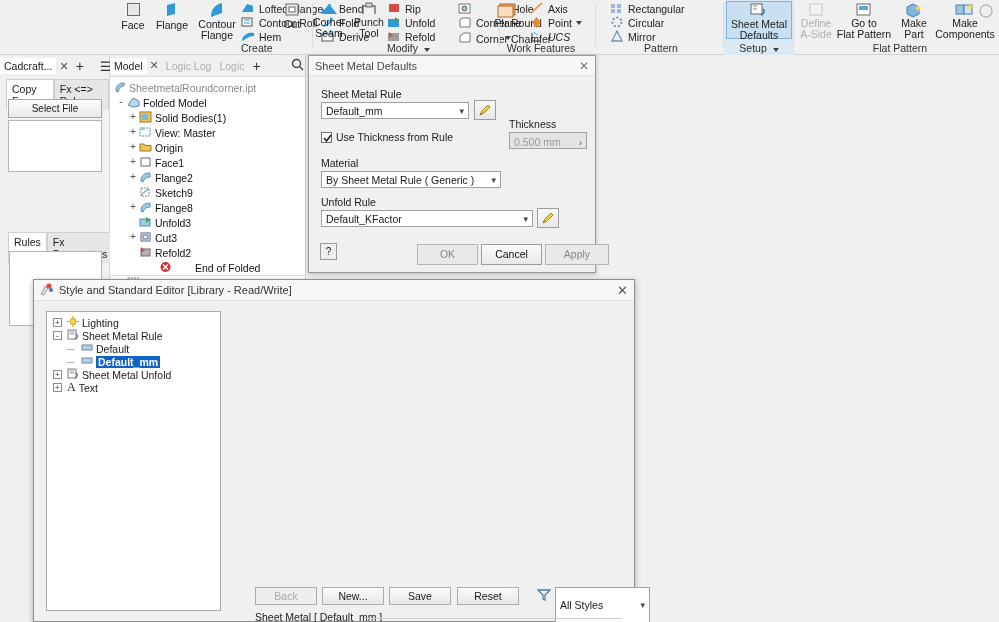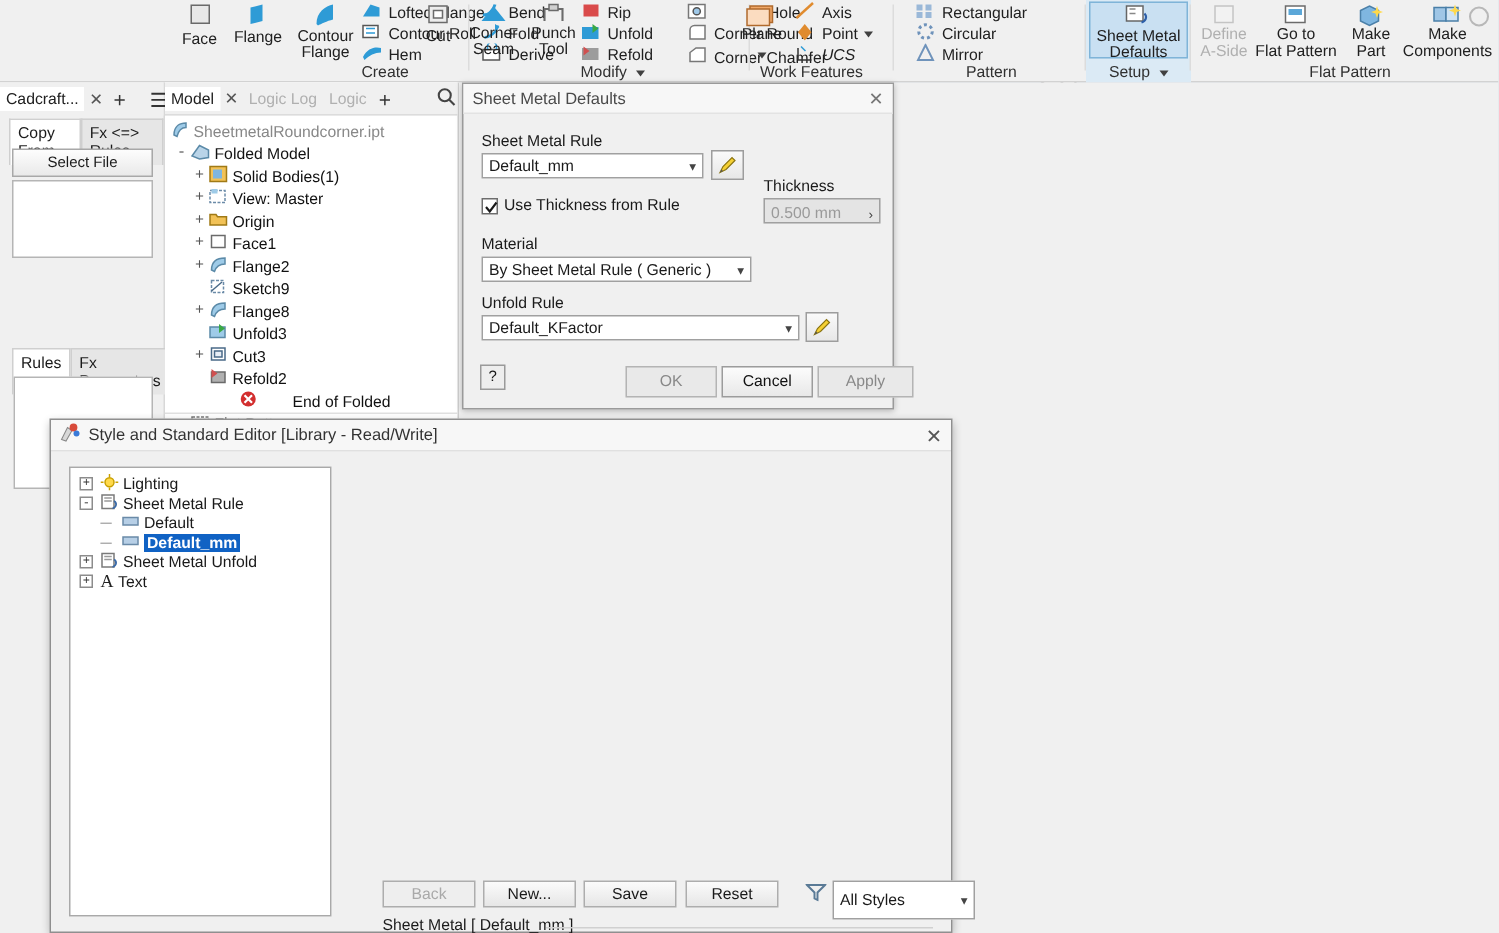--- a/index.html
+++ b/index.html
@@ -770,21 +770,21 @@
 
   <div class="sbtn dis" style="position:absolute;left:221px;top:307px;width:62px;">Back</div>
   <div class="sbtn" style="position:absolute;left:288px;top:307px;width:62px;">New...</div>
   <div class="sbtn" style="position:absolute;left:355px;top:307px;width:62px;">Save</div>
   <div class="sbtn" style="position:absolute;left:423px;top:307px;width:62px;">Reset</div>
   <div style="position:absolute;left:503px;top:308px;">
     <svg width="14" height="13">
         <path d="M1,2 L13,2 L8,7 L8,12 L6,11 L6,7 Z" fill="none" stroke="#5a7a96" stroke-width="1.3"></path>
       </svg>
   </div>
-  <div class="combo" style="position:absolute;left:521px;top:307px;width:95px;height:26px;">
+  <div class="combo" style="position:absolute;left:521px;top:307px;width:95px;height:36px;">
     <span>All Styles</span>
     <span class="chev">▾</span>
   </div>
 
   <div style="position:absolute;left:221px;top:331px;font-size:10.5px;">Sheet Metal [ Default_mm ]</div>
   <div style="position:absolute;left:330px;top:338px;right:12px;height:1px;background:#d0d0d0;"></div>
 
 </div>
 
 </body></html>

